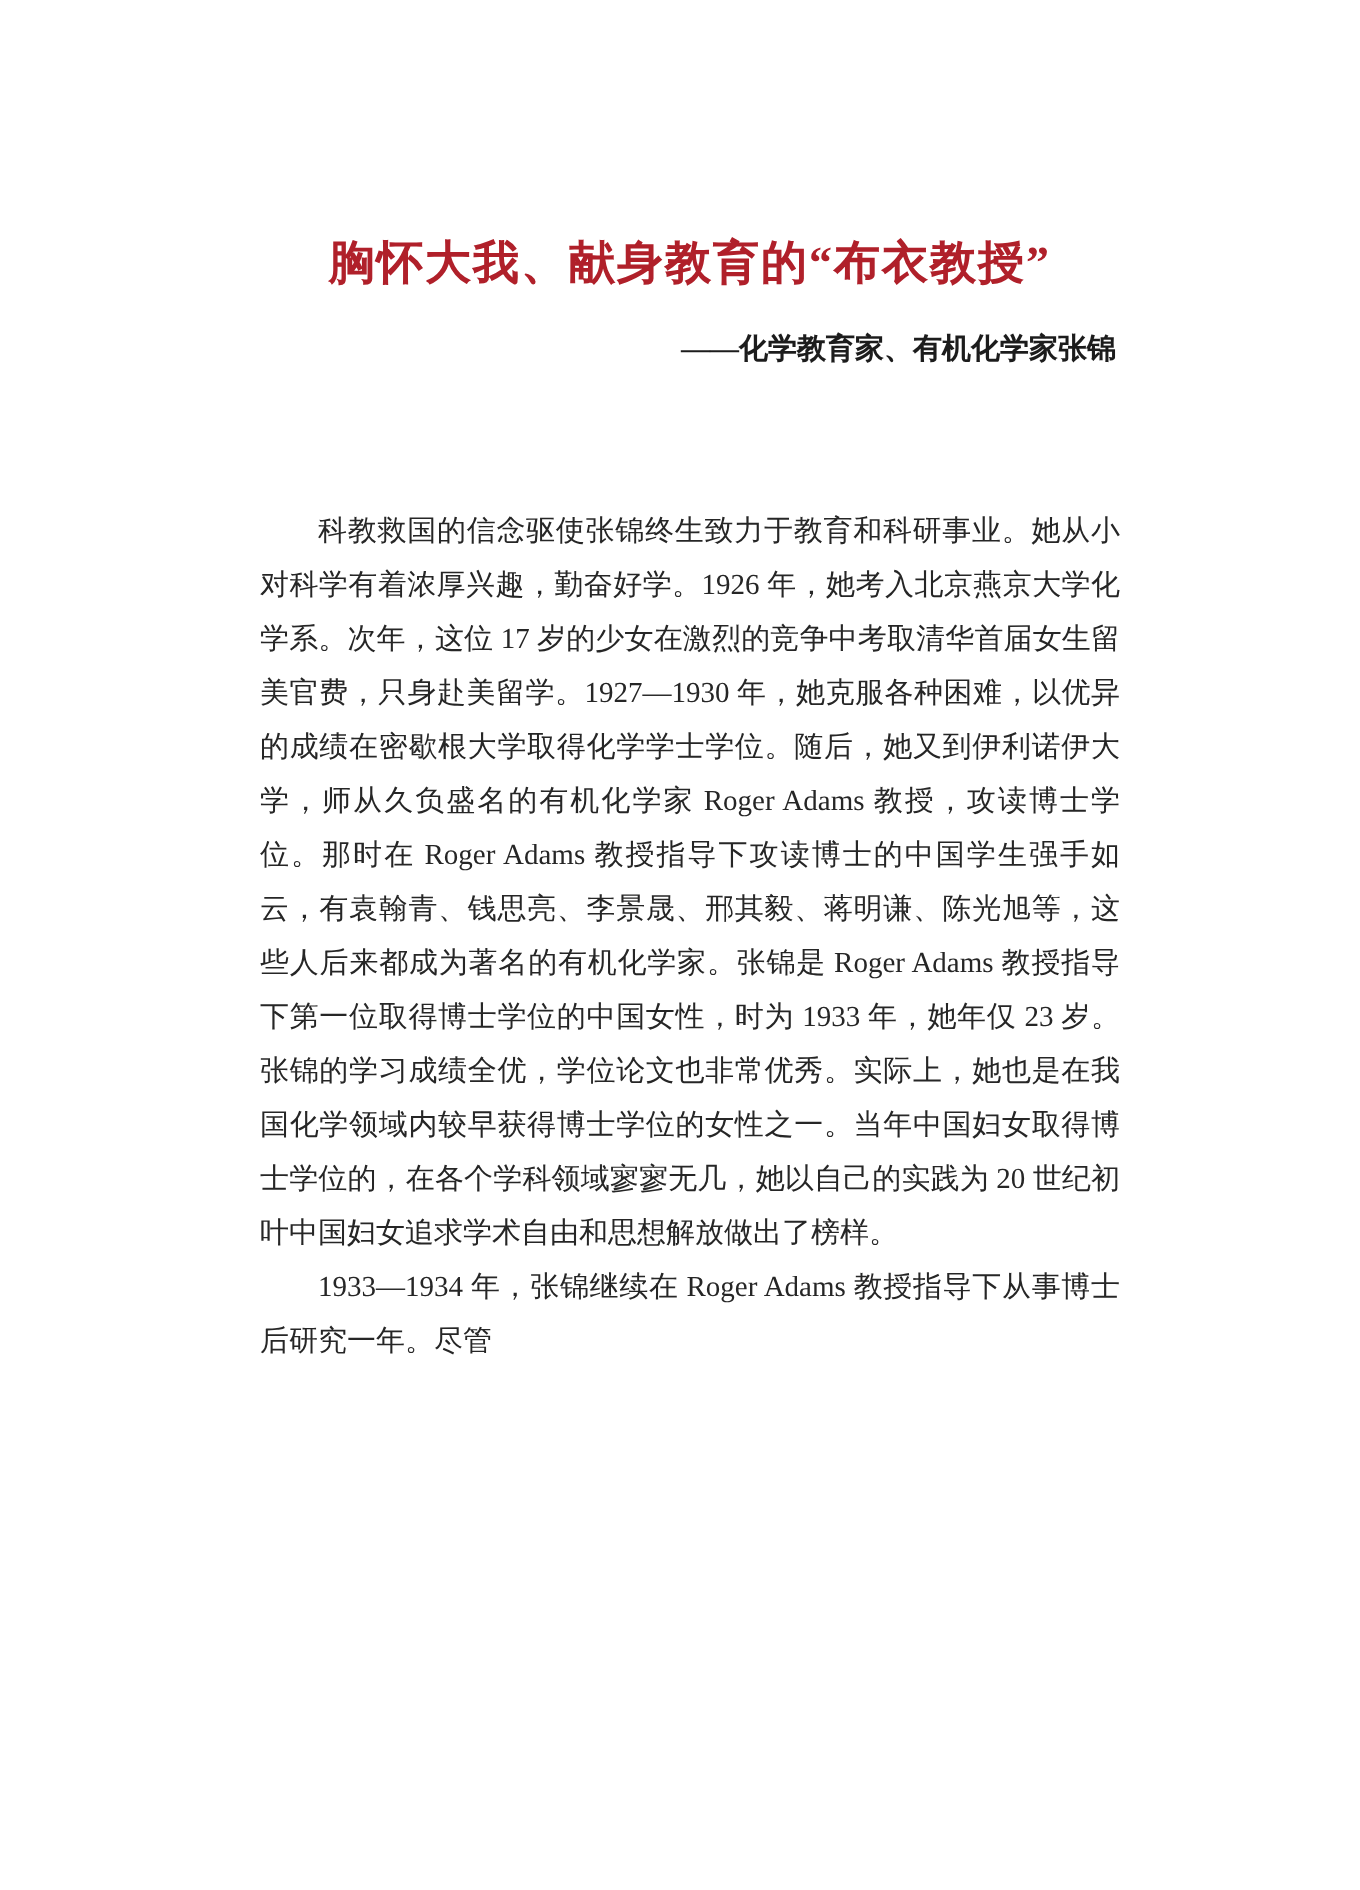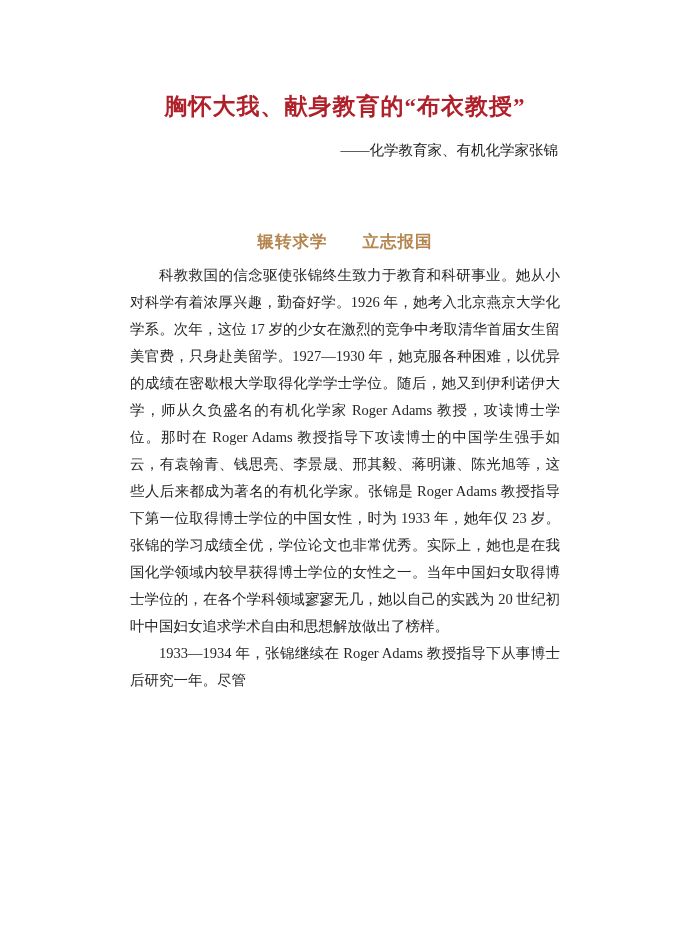--- a/index.html
+++ b/index.html
@@ -7,40 +7,40 @@
     padding: 0;
     background: #ffffff;
   }
   .page {
     position: relative;
     width: 572px;
     height: 945px;
     margin: 0 auto;
     background: #ffffff;
     box-sizing: border-box;
-    padding: 91px 66px 0 76px;
+    padding: 116px 66px 0 76px;
     font-family: "Liberation Serif", "DejaVu Serif", serif;
     color: #262626;
     overflow: hidden;
   }
   .title {
     margin: 0;
     text-align: center;
     font-size: 23px;
     line-height: 32px;
     font-weight: bold;
     color: #b0202a;
     letter-spacing: 1px;
   }
   .subtitle {
     margin: 17px 2px 0 0;
     text-align: right;
     font-size: 14.5px;
     line-height: 20px;
-    font-weight: normal;
+    font-weight: bold;
     color: #1c1c1c;
   }
   .body-text {
     margin-top: 68px;
     font-size: 14.5px;
     line-height: 27px;
     text-align: justify;
     color: #262626;
   }
   .body-text p {
@@ -62,21 +62,20 @@
 
 <div class="page">
 
   <h1 class="title">胸怀大我、献身教育的“布衣教授”</h1>
 
   <div class="subtitle">——化学教育家、有机化学家张锦</div>
 
   <div class="body-text">
 
 
-    <div class="section-heading">辗转求学　　立志报国</div>
 
 
     <p>科教救国的信念驱使张锦终生致力于教育和科研事业。她从小对科学有着浓厚兴趣，勤奋好学。1926 年，她考入北京燕京大学化学系。次年，这位 17 岁的少女在激烈的竞争中考取清华首届女生留美官费，只身赴美留学。1927—1930 年，她克服各种困难，以优异的成绩在密歇根大学取得化学学士学位。随后，她又到伊利诺伊大学，师从久负盛名的有机化学家 Roger Adams 教授，攻读博士学位。那时在 Roger Adams 教授指导下攻读博士的中国学生强手如云，有袁翰青、钱思亮、李景晟、邢其毅、蒋明谦、陈光旭等，这些人后来都成为著名的有机化学家。张锦是 Roger Adams 教授指导下第一位取得博士学位的中国女性，时为 1933 年，她年仅 23 岁。张锦的学习成绩全优，学位论文也非常优秀。实际上，她也是在我国化学领域内较早获得博士学位的女性之一。当年中国妇女取得博士学位的，在各个学科领域寥寥无几，她以自己的实践为 20 世纪初叶中国妇女追求学术自由和思想解放做出了榜样。</p>
 
     <p>1933—1934 年，张锦继续在 Roger Adams 教授指导下从事博士后研究一年。尽管</p>
 
   </div>
 
 </div>
 

